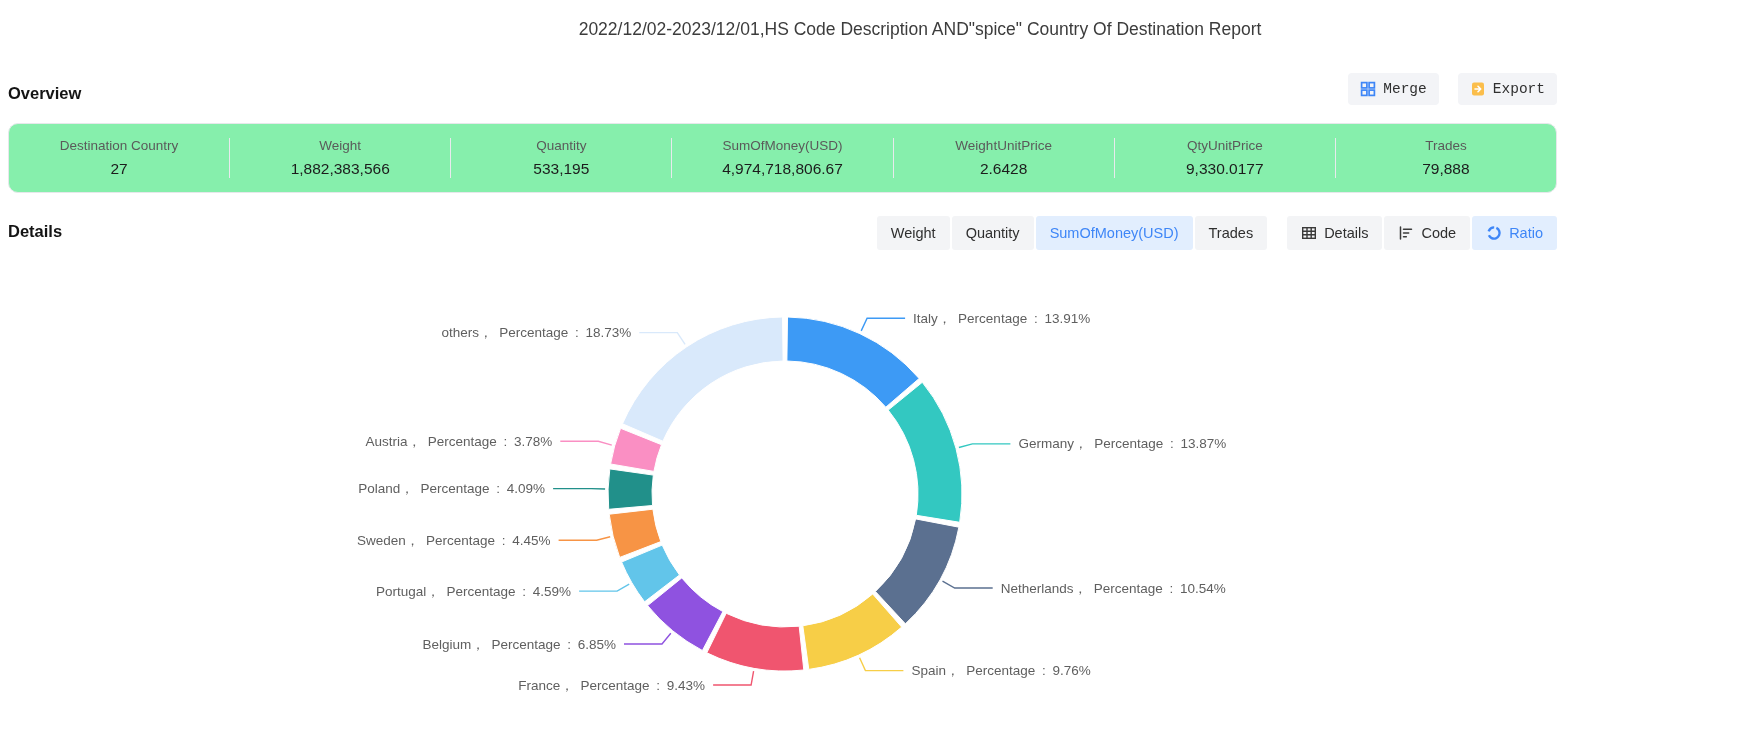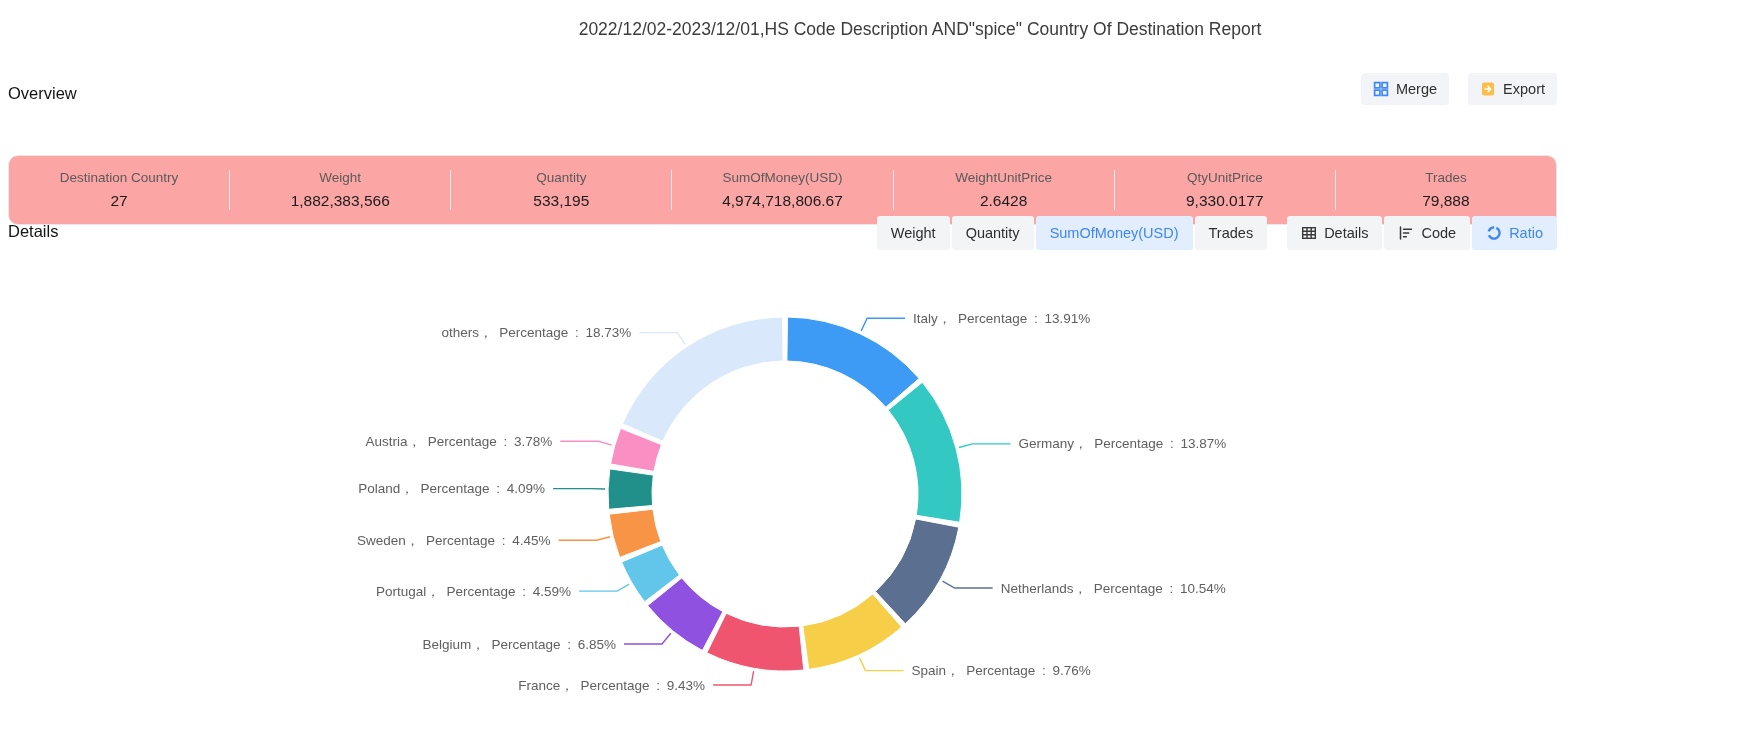--- a/index.html
+++ b/index.html
@@ -5,37 +5,36 @@
   html,body{margin:0;padding:0;}
   body{
     width:1756px;height:753px;position:relative;background:#fff;
     font-family:"Liberation Sans",sans-serif;color:#333;overflow:hidden;
   }
   .page-title{
     position:absolute;top:19px;left:0;width:100%;text-align:center;
     font-size:17.5px;color:#3c3c3c;margin-left:42px;
   }
   .section-heading{
-    position:absolute;left:8px;font-weight:400;font-size:16.5px;color:#141414;
+    position:absolute;left:8px;font-weight:700;font-size:16.5px;color:#141414;
   }
   #overview-heading{top:84px;}
   #details-heading{top:222px;}
   .top-buttons{
     position:absolute;top:73px;right:199px;display:flex;gap:19px;
   }
   .soft-btn{
     display:flex;align-items:center;gap:7px;height:32px;padding:0 12px;
     background:#f3f4f7;border:none;border-radius:4px;font-size:14.5px;color:#303030;
-    font-family:Liberation Sans, sans-serif;cursor:pointer;
+    font-family:Liberation Mono, monospace;cursor:pointer;
   }
   .stats-card{
     position:absolute;left:8px;right:199px;top:123px;height:68px;
     border:1px solid #e6e8eb;border-radius:10px;display:flex;align-items:center;
-    background:#fca5a5;
-    margin-top:32px;
+    background:#86efac;
   }
   .stat{flex:1;text-align:center;}
   .stat-label{font-size:13.5px;color:#5a5a5a;margin-bottom:7px;}
   .stat-value{font-size:15.5px;font-weight:400;color:#1c1c1c;}
   .stat-divider{width:1px;height:40px;background:#e8eaed;}
   .tabs-row{
     position:absolute;top:216px;right:199px;display:flex;gap:20px;align-items:center;
   }
   .tab-group{display:flex;gap:2px;}
   .tab{

